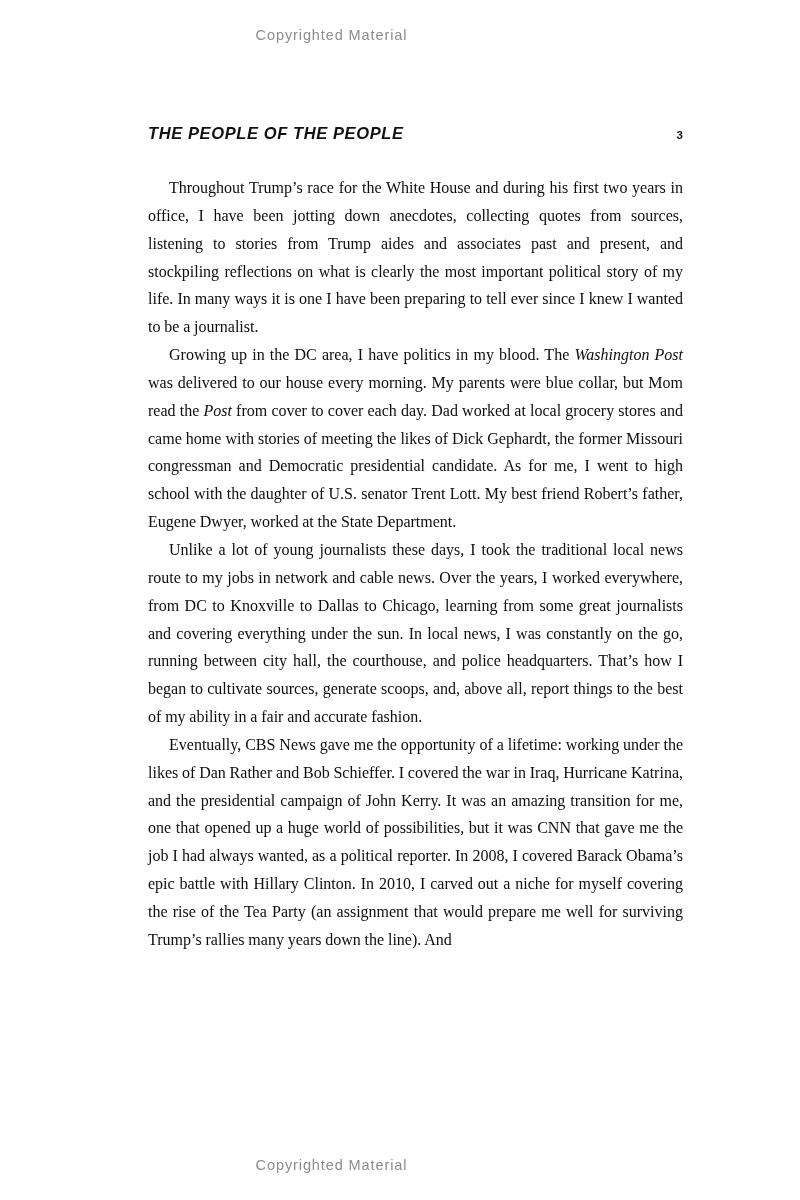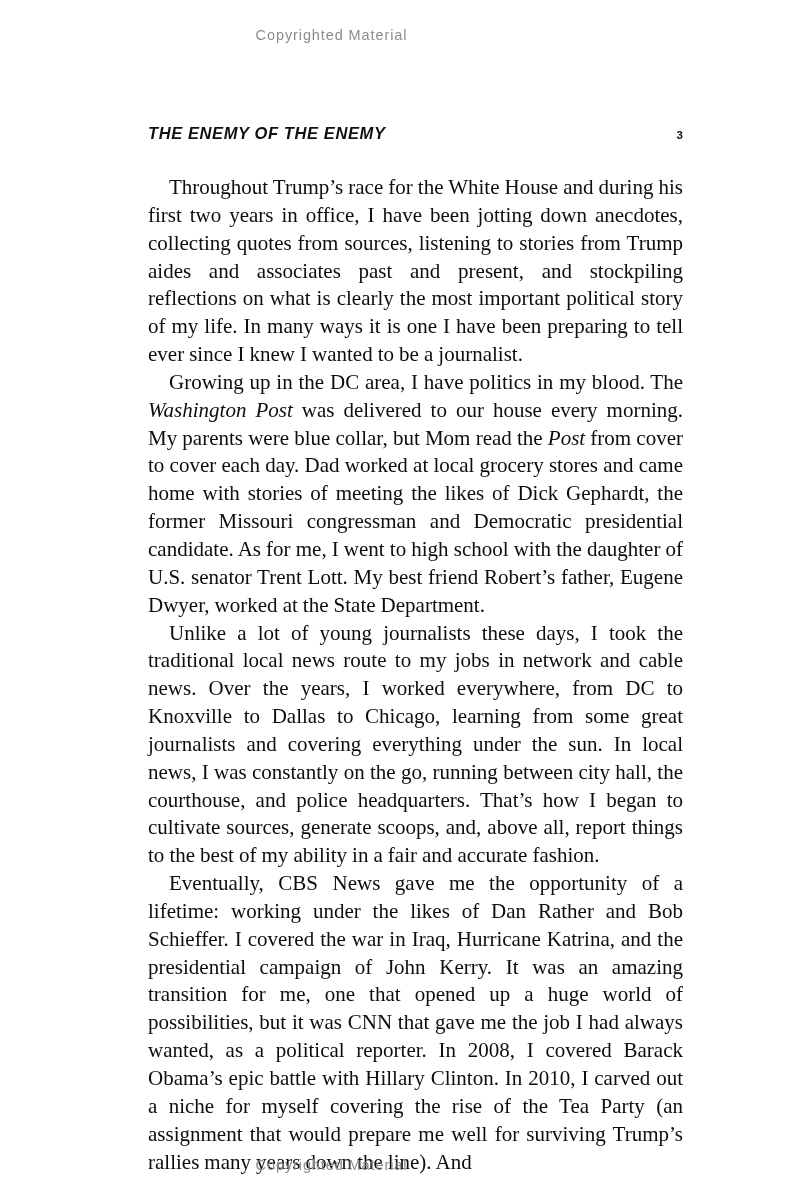--- a/index.html
+++ b/index.html
@@ -68,40 +68,40 @@
   .text-block {
     position: absolute;
     left: 148px;
     top: 174px;
     width: 535px;
   }
   .text-block p {
     margin: 0;
     text-indent: 21px;
     text-align: justify;
-    font-size: 21px;
+    font-size: 16px;
     line-height: 27.85px;
     hyphens: none;
     -webkit-hyphens: none;
     word-spacing: -0.2px;
   }
   .text-block p i {
     font-style: italic;
     margin-top: 44px;
   }
 </style>
 </head>
 <body>
 
 <div class="page">
 
   <div class="watermark watermark-top">Copyrighted Material</div>
 
   <div class="running-head">
-    <span class="running-head-title">THE ENEMY OF THE ENEMY</span>
+    <span class="running-head-title">THE PEOPLE OF THE PEOPLE</span>
     <span class="page-number">3</span>
   </div>
 
   <div class="text-block">
     <p>Throughout Trump’s race for the White House and during his first two years in office, I have been jotting down anecdotes, collecting quotes from sources, listening to stories from Trump aides and associates past and present, and stockpiling reflections on what is clearly the most important political story of my life. In many ways it is one I have been preparing to tell ever since I knew I wanted to be a journalist.</p>
     <p>Growing up in the DC area, I have politics in my blood. The <i>Washington Post</i> was delivered to our house every morning. My parents were blue collar, but Mom read the <i>Post</i> from cover to cover each day. Dad worked at local grocery stores and came home with stories of meeting the likes of Dick Gephardt, the former Missouri congressman and Democratic presidential candidate. As for me, I went to high school with the daughter of U.S. senator Trent Lott. My best friend Robert’s father, Eugene Dwyer, worked at the State Department.</p>
     <p>Unlike a lot of young journalists these days, I took the traditional local news route to my jobs in network and cable news. Over the years, I worked everywhere, from DC to Knoxville to Dallas to Chicago, learning from some great journalists and covering everything under the sun. In local news, I was constantly on the go, running between city hall, the courthouse, and police headquarters. That’s how I began to cultivate sources, generate scoops, and, above all, report things to the best of my ability in a fair and accurate fashion.</p>
     <p>Eventually, CBS News gave me the opportunity of a lifetime: working under the likes of Dan Rather and Bob Schieffer. I covered the war in Iraq, Hurricane Katrina, and the presidential campaign of John Kerry. It was an amazing transition for me, one that opened up a huge world of possibilities, but it was CNN that gave me the job I had always wanted, as a political reporter. In 2008, I covered Barack Obama’s epic battle with Hillary Clinton. In 2010, I carved out a niche for myself covering the rise of the Tea Party (an assignment that would prepare me well for surviving Trump’s rallies many years down the line). And</p>
   </div>
 

